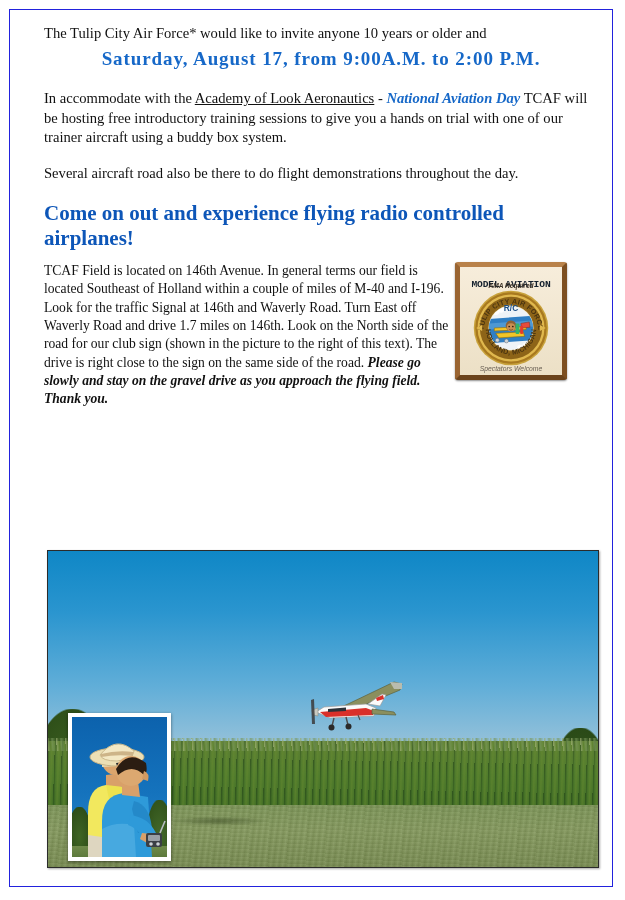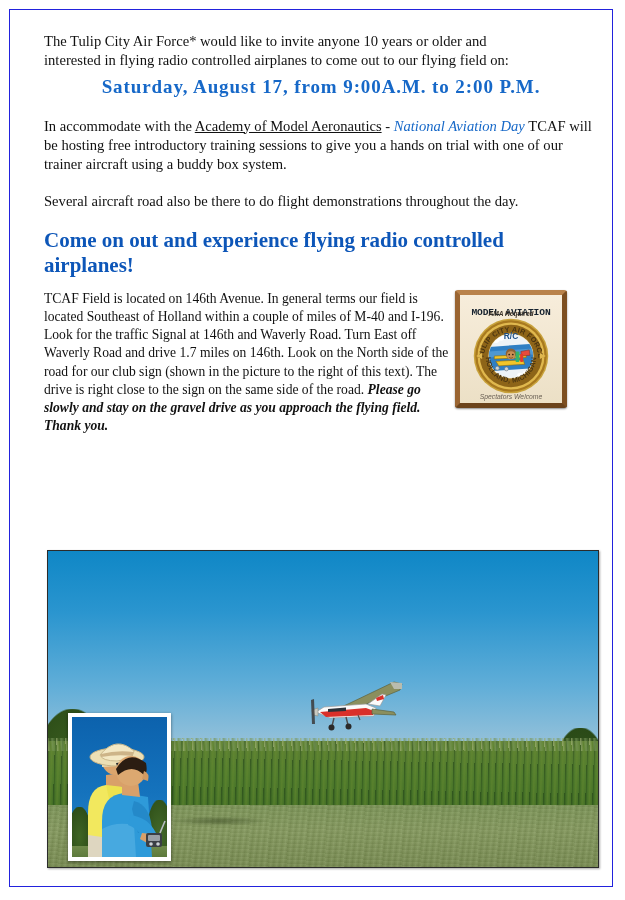--- a/index.html
+++ b/index.html
@@ -45,41 +45,41 @@
     font-weight: bold;
     color: #0d56b8;
     margin: 0 0 19px 0;
     letter-spacing: -0.1px;
     line-height: 1.15;
   }
 
   p.body {
     font-size: 14.6px;
     color: #111111;
-    margin: 8px 0 17px 0;
+    margin: 0 0 17px 0;
     line-height: 1.33;
     text-align: left;
   }
 
   .datized {
     display: block;
     text-align: center;
     font-size: 19px;
     font-weight: bold;
     color: #1668c8;
     letter-spacing: 0.9px;
     margin-top: 4px;
     line-height: 1.3;
   }
 
   .ul-link { text-decoration: underline; }
 
   .nad {
     color: #1668c8;
-    font-weight: normal;
+    font-weight: bold;
     font-style: italic;
   }
 
   h2.subhead {
     font-size: 21px;
     font-weight: bold;
     color: #0d56b8;
     margin: 0 0 11px 0;
     line-height: 1.2;
   }
@@ -295,25 +295,24 @@
 
 <div id="page">
 
   <div id="page-border"></div>
 
   <div id="content">
 
 
     <p class="body">
       <span>The Tulip City Air Force* would like to invite anyone 10 years or older and</span><br>
-      <span>interested in flying radio controlled airplanes to come out to our flying field on:</span>
       <span class="datized">Saturday, August 17, from 9:00A.M. to 2:00 P.M.</span>
     </p>
 
-    <p class="body"><span>In accommodate with the </span><span class="ul-link">Academy of Model Aeronautics</span><span> - </span><span class="nad">National Aviation Day</span><span> TCAF will be hosting free introductory training sessions to give you a hands on trial with one of our trainer aircraft using a buddy box system.</span></p>
+    <p class="body"><span>In accommodate with the </span><span class="ul-link">Academy of Look Aeronautics</span><span> - </span><span class="nad">National Aviation Day</span><span> TCAF will be hosting free introductory training sessions to give you a hands on trial with one of our trainer aircraft using a buddy box system.</span></p>
 
     <p class="body">Several aircraft road also be there to do flight demonstrations throughout the day.</p>
 
 
 
     <h2 class="subhead">Come on out and experience flying radio controlled airplanes!</h2>
 
     <div id="directions-wrap">
 
       <p class="directions"><span>TCAF Field is located on 146th Avenue.  In general terms our field is located Southeast of Holland within a couple of miles of M-40 and I-196.  Look for the traffic Signal at 146th and Waverly Road.  Turn East off Waverly Road and drive 1.7 miles on 146th. Look on the North side of the road for our club sign (shown in the picture to the right of this text).  The drive is right close to the sign on the same side of the road.  </span><span class="emph">Please go slowly and stay on the gravel drive as you approach the flying field.  Thank you.</span></p>

